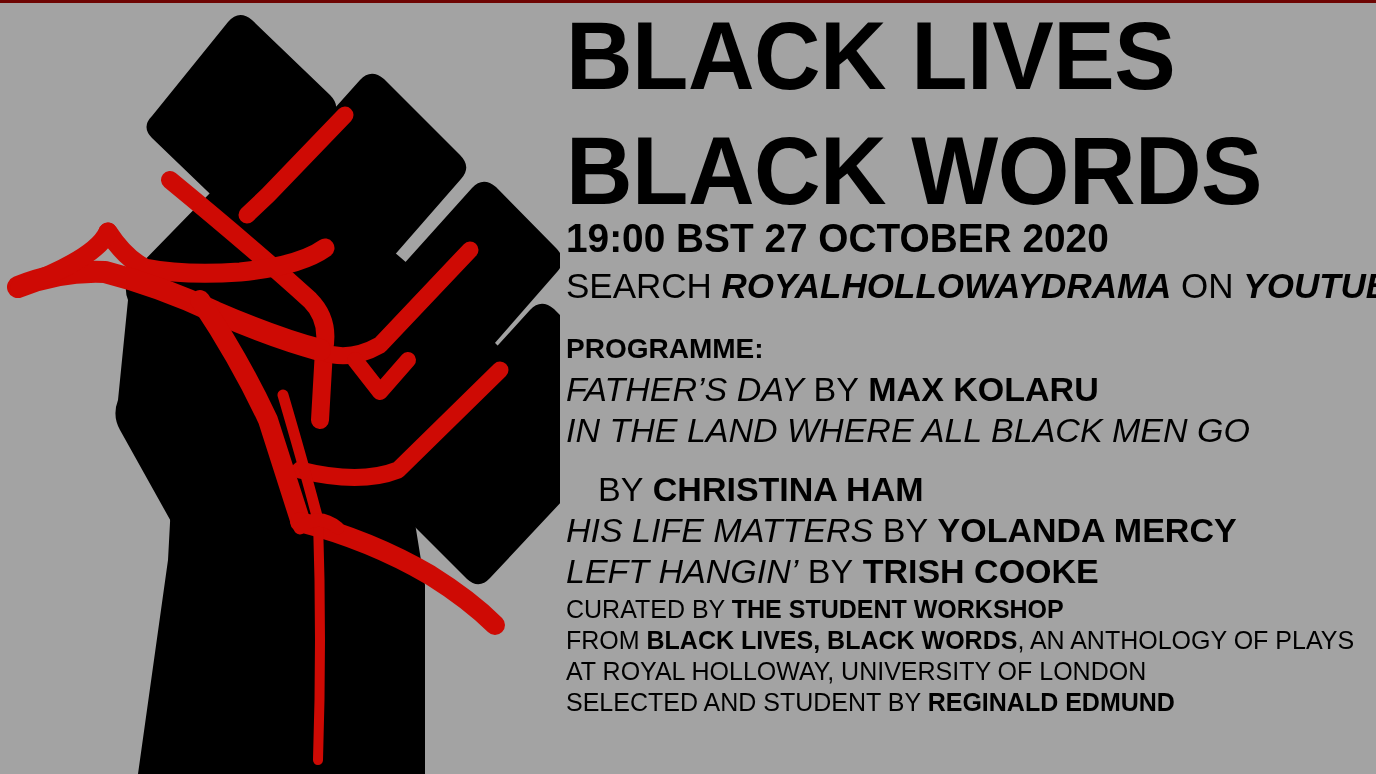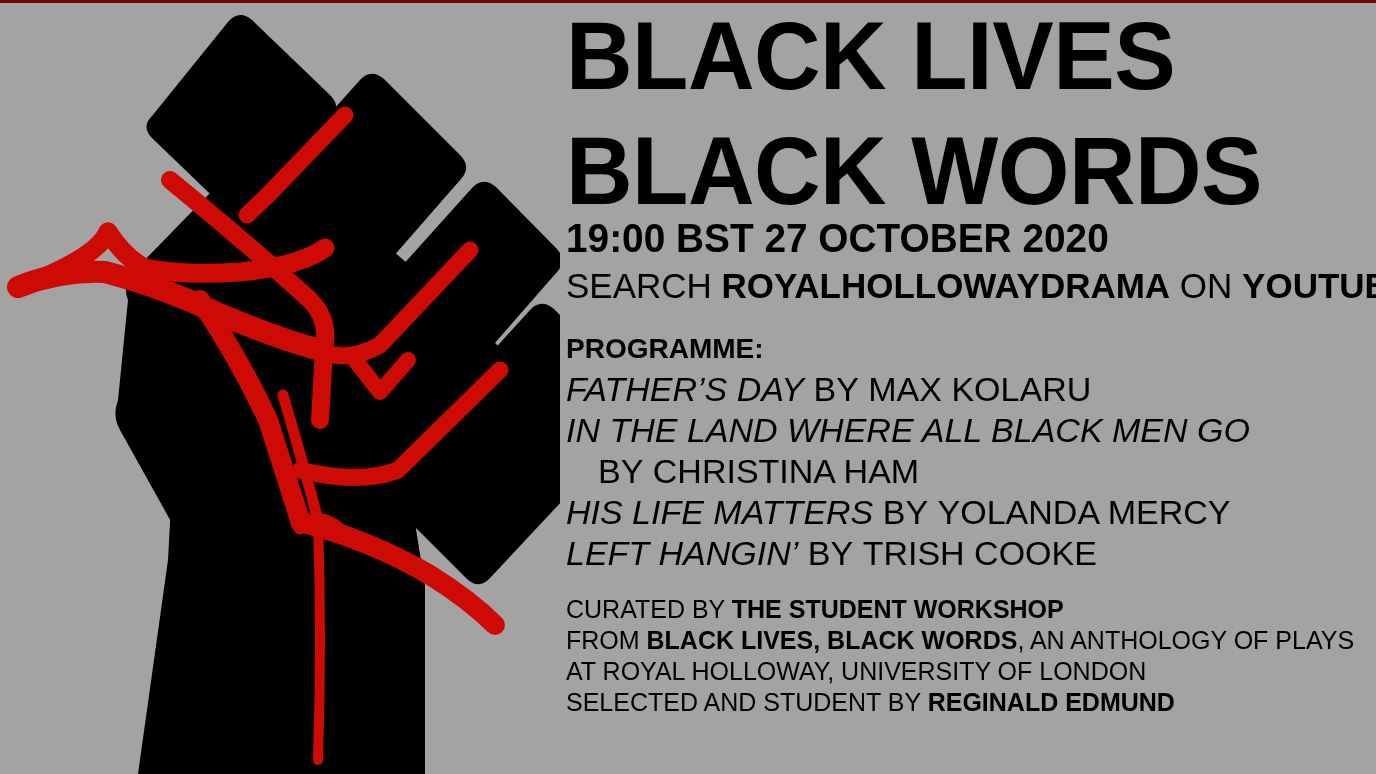--- a/index.html
+++ b/index.html
@@ -71,47 +71,47 @@
   }
   #search-line {
     position: absolute;
     left: 0;
     top: 266px;
     font-weight: 400;
     font-size: 35px;
     line-height: 40px;
     white-space: nowrap;
   }
-  #search-line .b { font-weight: 700; }
+  #search-line .b { font-weight: 700; font-style: italic; }
 
   #programme-block {
     position: absolute;
     left: 0;
     top: 328px;
     width: 800px;
   }
   .prog-line {
     font-size: 34px;
     line-height: 41px;
     font-weight: 400;
     white-space: nowrap;
   }
   .prog-line .title {
     font-weight: 400;
     font-style: italic;
     margin-top: 28px;
   }
-  .prog-line .author { font-weight: 400; }
+  .prog-line .author { font-weight: 700; }
   .prog-line .by { font-weight: 400; }
   #prog-heading {
     font-weight: 700;
     font-size: 28px;
     line-height: 41px;
   }
-  .prog-line.indent { padding-left: 32px; }
+  .prog-line.indent { padding-left: 32px; margin-top: 18px; }
 
   #credits-block {
     position: absolute;
     left: 0;
     top: 594px;
     width: 800px;
   }
   .credit-line {
     font-size: 25px;
     line-height: 31px;

